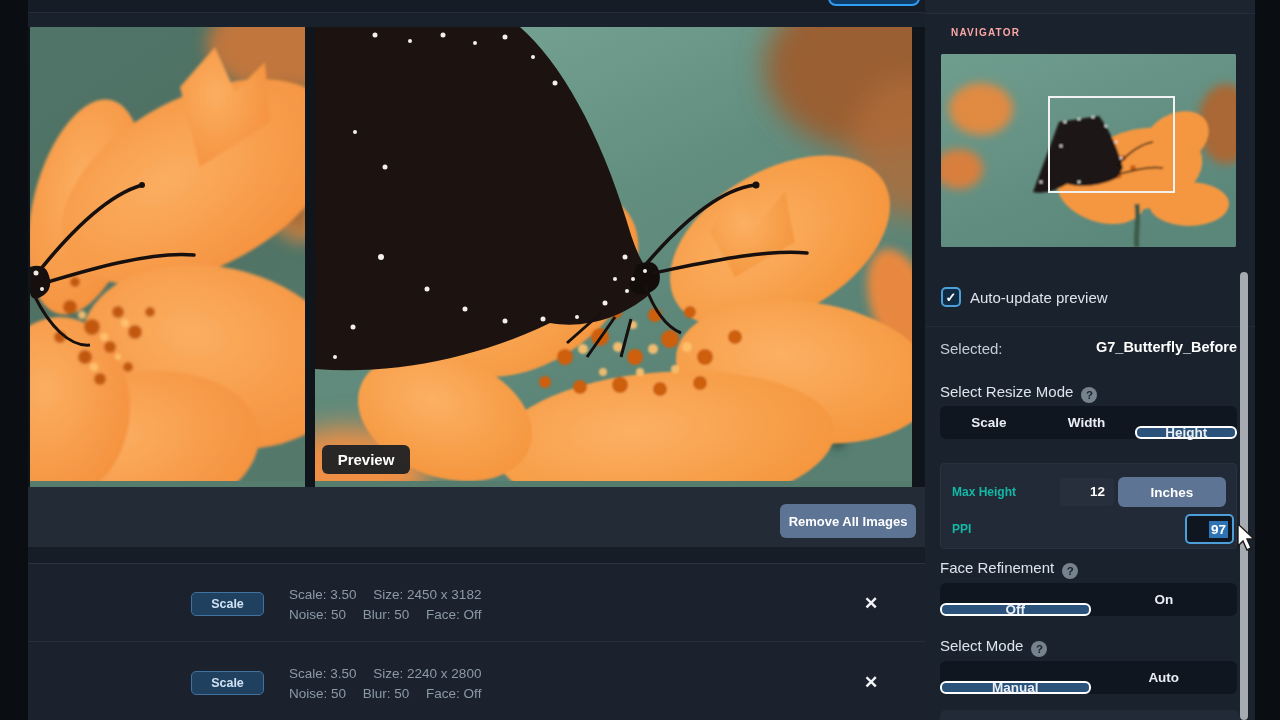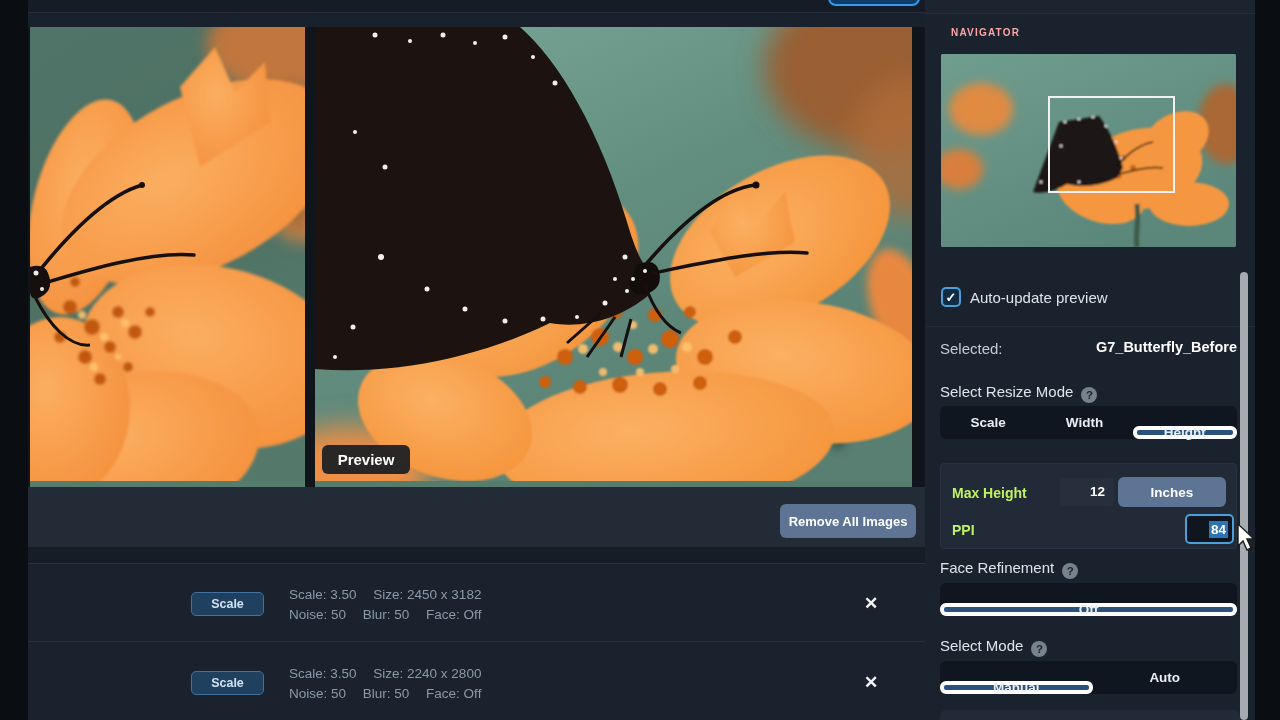--- a/index.html
+++ b/index.html
@@ -50,24 +50,24 @@
   .cb-label { left:45px; top:289px; font-size:15px; color:#dde4eb; }
   .sel-label { left:15px; top:340px; font-size:15px; color:#c4cdd7; }
   .sel-value { left:15px; top:339px; width:297px; text-align:right; font-size:14.5px; font-weight:bold; color:#fff; }
   .sec-label { font-size:15px; color:#dde4eb; }
   .help { display:inline-block; width:16px; height:16px; border-radius:50%; background:#77828f;
     color:#1a222d; font-size:11.5px; font-weight:bold; text-align:center; line-height:16px;
     margin-left:8px; vertical-align:-2px; cursor:pointer; }
   .seg { left:15px; width:297px; height:33px; background:#0f1620; border-radius:6px; display:flex; }
   .seg > div { flex:1; display:flex; align-items:center; justify-content:center; color:#e8eef4;
     font-size:13.5px; font-weight:bold; cursor:pointer; border-radius:6px; }
-  .seg > .seg-sel { background:#2a527b; border:4px solid #ffffff;margin-top:20px; }
+  .seg > .seg-sel { background:#2a527b; border:2px solid #ffffff;margin-top:20px; }
   .dim-panel { left:15px; top:463px; width:297px; height:86px; background:#212a36; border-radius:4px;
     border:1px solid #293240; }
-  .dim-label { font-size:14px; font-weight:bold; color:#bef264; }
+  .dim-label { font-size:12px; font-weight:bold; color:#14b8a6; }
   .val-box { width:54px; height:28px; background:#272f3c; border-radius:4px; color:#fff;
     font-size:13.5px; font-weight:bold; text-align:right; line-height:28px; padding-right:9px; cursor:text; }
   .unit-btn { width:108px; height:30px; background:#5d7494; border:none; border-radius:6px; color:#fff;
     font-size:13.5px; font-weight:bold; font-family:inherit; cursor:pointer; }
   .ppi-box { width:49px; height:30px; background:#0f1620; border:2px solid #4c9fd8; border-radius:5px;
     display:flex; align-items:center; justify-content:flex-end; padding-right:4px; cursor:text; }
   .ppi-box span { background:#2e74b5; color:#fff; font-size:13.5px; font-weight:bold; padding:1px 2px; }
   .sb-stub { left:15px; top:710px; width:300px; height:10px; background:#212a36; border-radius:6px 6px 0 0; }
   .sb-scrollbar { left:315px; top:272px; width:8px; height:448px; background:#a6abb1; border-radius:4px; cursor:grab; }
 
@@ -378,29 +378,30 @@
     <div>Width</div>
     <div class="seg-sel">Height</div>
   </div>
 
   <div class="abs dim-panel">
     <div class="abs dim-label" style="left:11px; top:21px;">Max Height</div>
     <div class="abs val-box" style="left:119px; top:14px;text-align:right;">12</div>
     <button class="abs unit-btn" style="left:177px; top:13px;">Inches</button>
     <div class="abs dim-label" style="left:11px; top:58px;">PPI</div>
     <div class="abs ppi-box" style="left:244px; top:50px;">
-      <span>84</span>
+      <span>97</span>
     </div>
   </div>
 
   <div class="abs" style="left:15px; top:559px;">
     <span class="sec-label">Face Refinement</span><span class="help">?</span>
   </div>
   <div class="abs seg" style="top:583px;">
     <div class="seg-sel">Off</div>
+    <div>On</div>
   </div>
 
   <div class="abs" style="left:15px; top:637px;">
     <span class="sec-label">Select Mode</span><span class="help">?</span>
   </div>
   <div class="abs seg" style="top:661px;">
     <div class="seg-sel">Manual</div>
     <div>Auto</div>
   </div>
 

